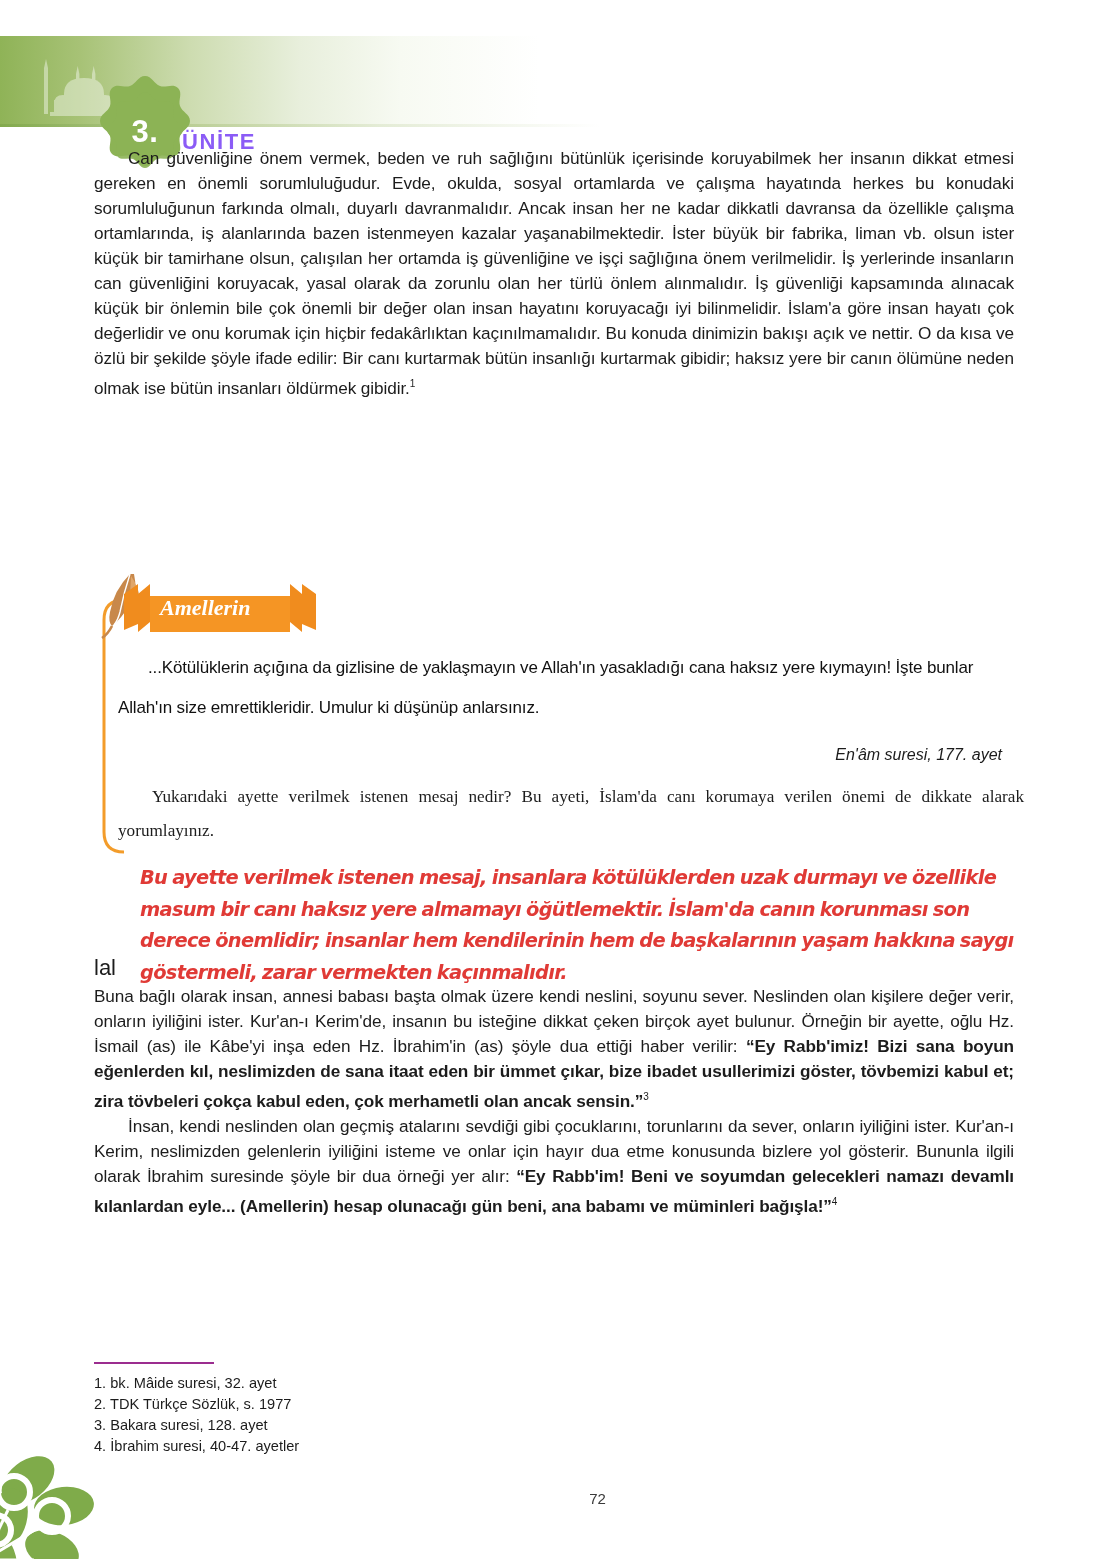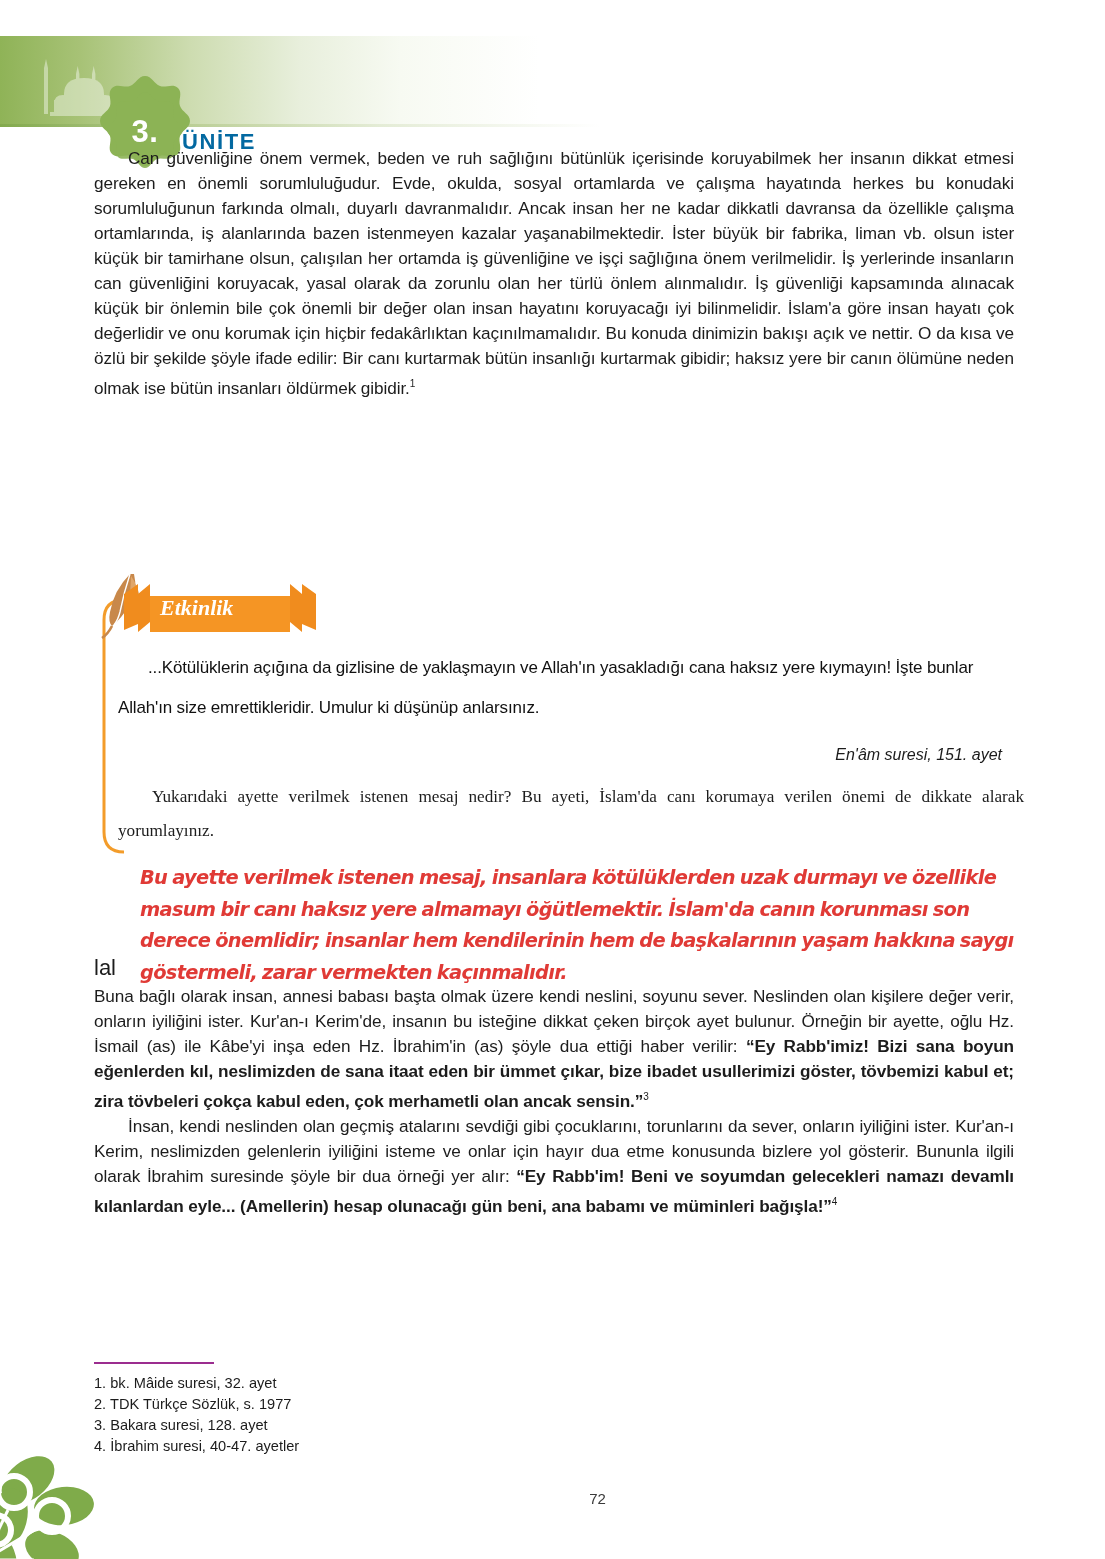--- a/index.html
+++ b/index.html
@@ -73,21 +73,21 @@
     font-weight: bold;
     color: #ffffff;
     letter-spacing: .5px;
   }
   .unit-label {
     position: absolute;
     left: 182px;
     top: 93px;
     font-size: 22px;
     font-weight: bold;
-    color: #0369a1;
+    color: #8b5cf6;
     letter-spacing: 1.6px;
   }
 
   
   .content {
     position: absolute;
     left: 94px;
     top: 146px;
     width: 920px;
   }
@@ -321,26 +321,26 @@
           <path d="M37 8 Q44 18 46 30 Q47 40 44 48 Q38 40 36 28 Z" fill="#e0a66a"></path>
           <path d="M18 58 Q14 66 8 70" stroke="#c8884a" stroke-width="2.6" fill="none"></path>
         </g>
 
         <path d="M30 26 L44 16 L44 26 L56 16 L56 28
                  L196 28 L196 16 L208 26 L208 16 L222 26
                  L222 62 L208 56 L208 64 L196 54 L196 64
                  L56 64 L56 54 L44 64 L44 56 L30 62 Z" fill="#f08c1e"></path>
         <path d="M56 28 L196 28 L196 64 L56 64 Z" fill="#f59524"></path>
       </svg>
-      <div class="etkinlik-title">Etkinlik</div>
+      <div class="etkinlik-title">Amellerin</div>
     </div>
 
     <div class="etkinlik-inner">
       <p class="verse">...Kötülüklerin açığına da gizlisine de yaklaşmayın ve Allah'ın yasakladığı cana haksız yere kıymayın! İşte bunlar Allah'ın size emrettikleridir. Umulur ki düşünüp anlarsınız.</p>
-      <p class="source">En'âm suresi, 151. ayet</p>
+      <p class="source">En'âm suresi, 177. ayet</p>
       <p class="question">Yukarıdaki ayette verilmek istenen mesaj nedir? Bu ayeti, İslam'da canı korumaya verilen önemi de dikkate alarak yorumlayınız.</p>
       <p class="answer">Bu ayette verilmek istenen mesaj, insanlara kötülüklerden uzak durmayı ve özellikle masum bir canı haksız yere almamayı öğütlemektir. İslam'da canın korunması son derece önemlidir; insanlar hem kendilerinin hem de başkalarının yaşam hakkına saygı göstermeli, zarar vermekten kaçınmalıdır.</p>
     </div>
   </div>
 
   <div class="stray">lal</div>
 
   <div class="lower">
     <p class="body"><span>Buna bağlı olarak insan, annesi babası başta olmak üzere kendi neslini, soyunu sever. Neslinden olan kişilere değer verir, onların iyiliğini ister. Kur'an-ı Kerim'de, insanın bu isteğine dikkat çeken birçok ayet bulunur. Örneğin bir ayette, oğlu Hz. İsmail (as) ile Kâbe'yi inşa eden Hz. İbrahim'in (as) şöyle dua ettiği haber verilir: </span><span class="bold-quote">“Ey Rabb'imiz! Bizi sana boyun eğenlerden kıl, neslimizden de sana itaat eden bir ümmet çıkar, bize ibadet usullerimizi göster, tövbemizi kabul et; zira tövbeleri çokça kabul eden, çok merhametli olan ancak sensin.”</span><sup>3</sup></p>
     <p class="body indent"><span>İnsan, kendi neslinden olan geçmiş atalarını sevdiği gibi çocuklarını, torunlarını da sever, onların iyiliğini ister. Kur'an-ı Kerim, neslimizden gelenlerin iyiliğini isteme ve onlar için hayır dua etme konusunda bizlere yol gösterir. Bununla ilgili olarak İbrahim suresinde şöyle bir dua örneği yer alır: </span><span class="bold-quote">“Ey Rabb'im! Beni ve soyumdan gelecekleri namazı devamlı kılanlardan eyle... (Amellerin) hesap olunacağı gün beni, ana babamı ve müminleri bağışla!”</span><sup>4</sup></p>

